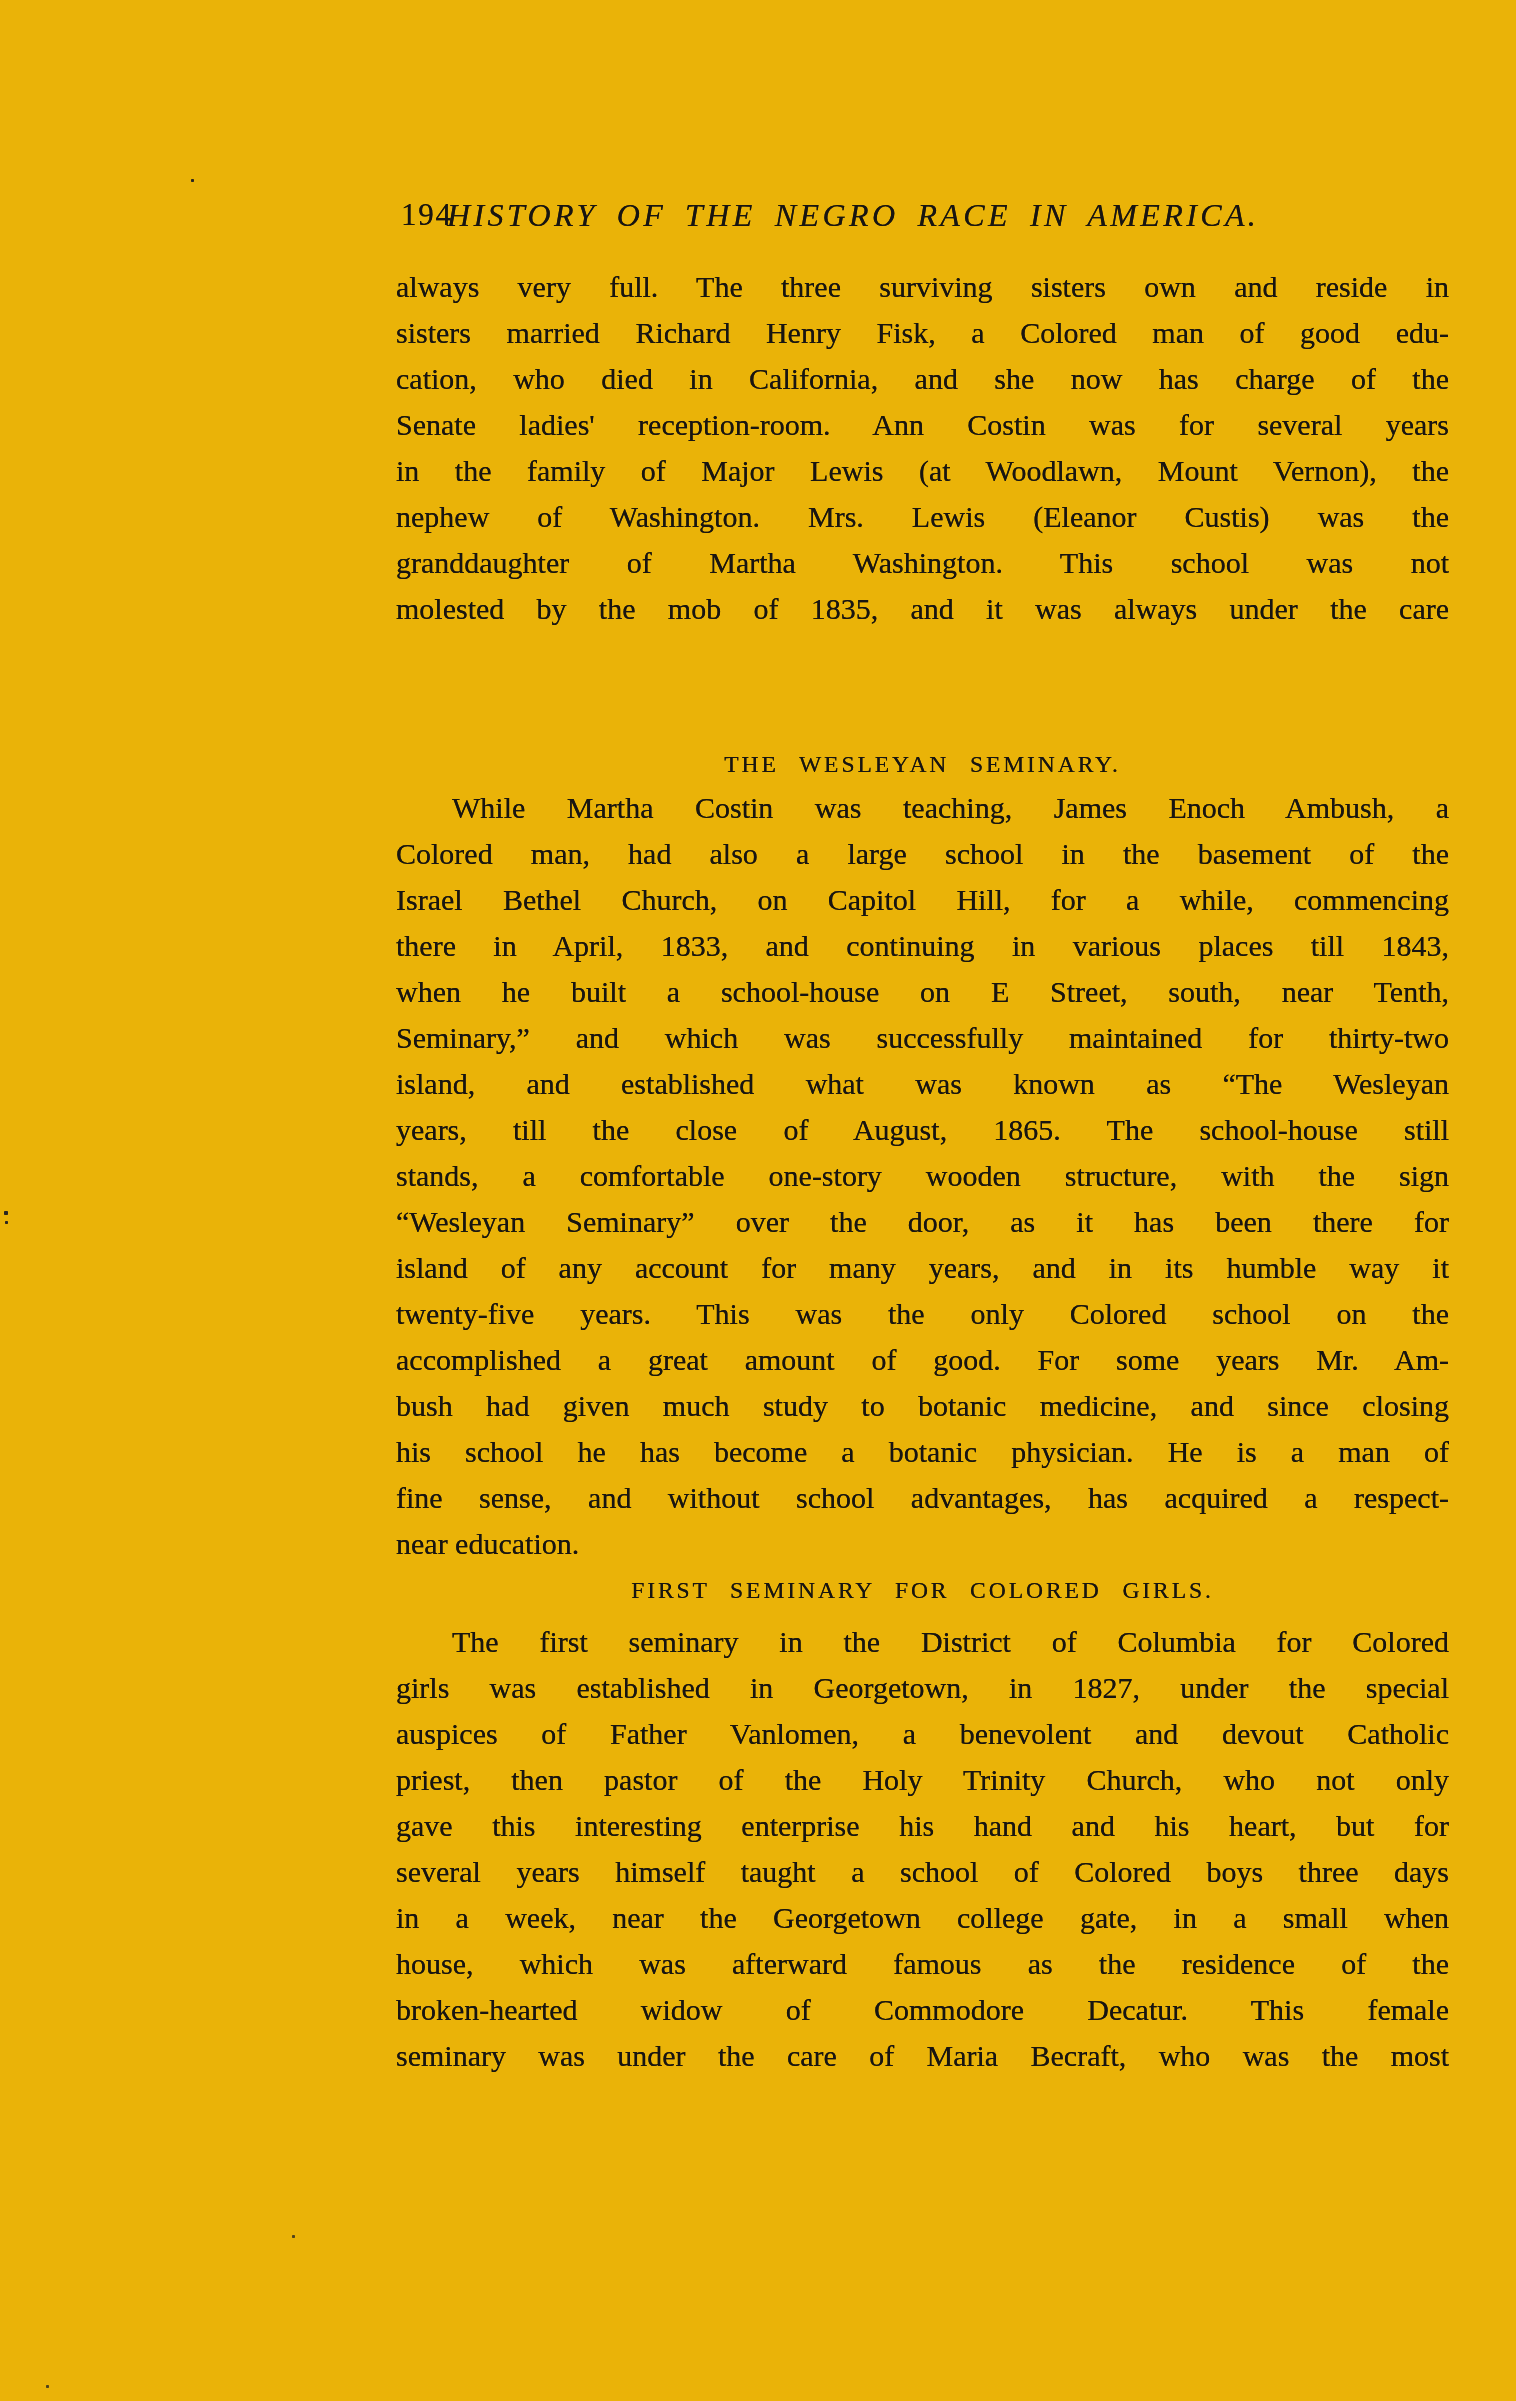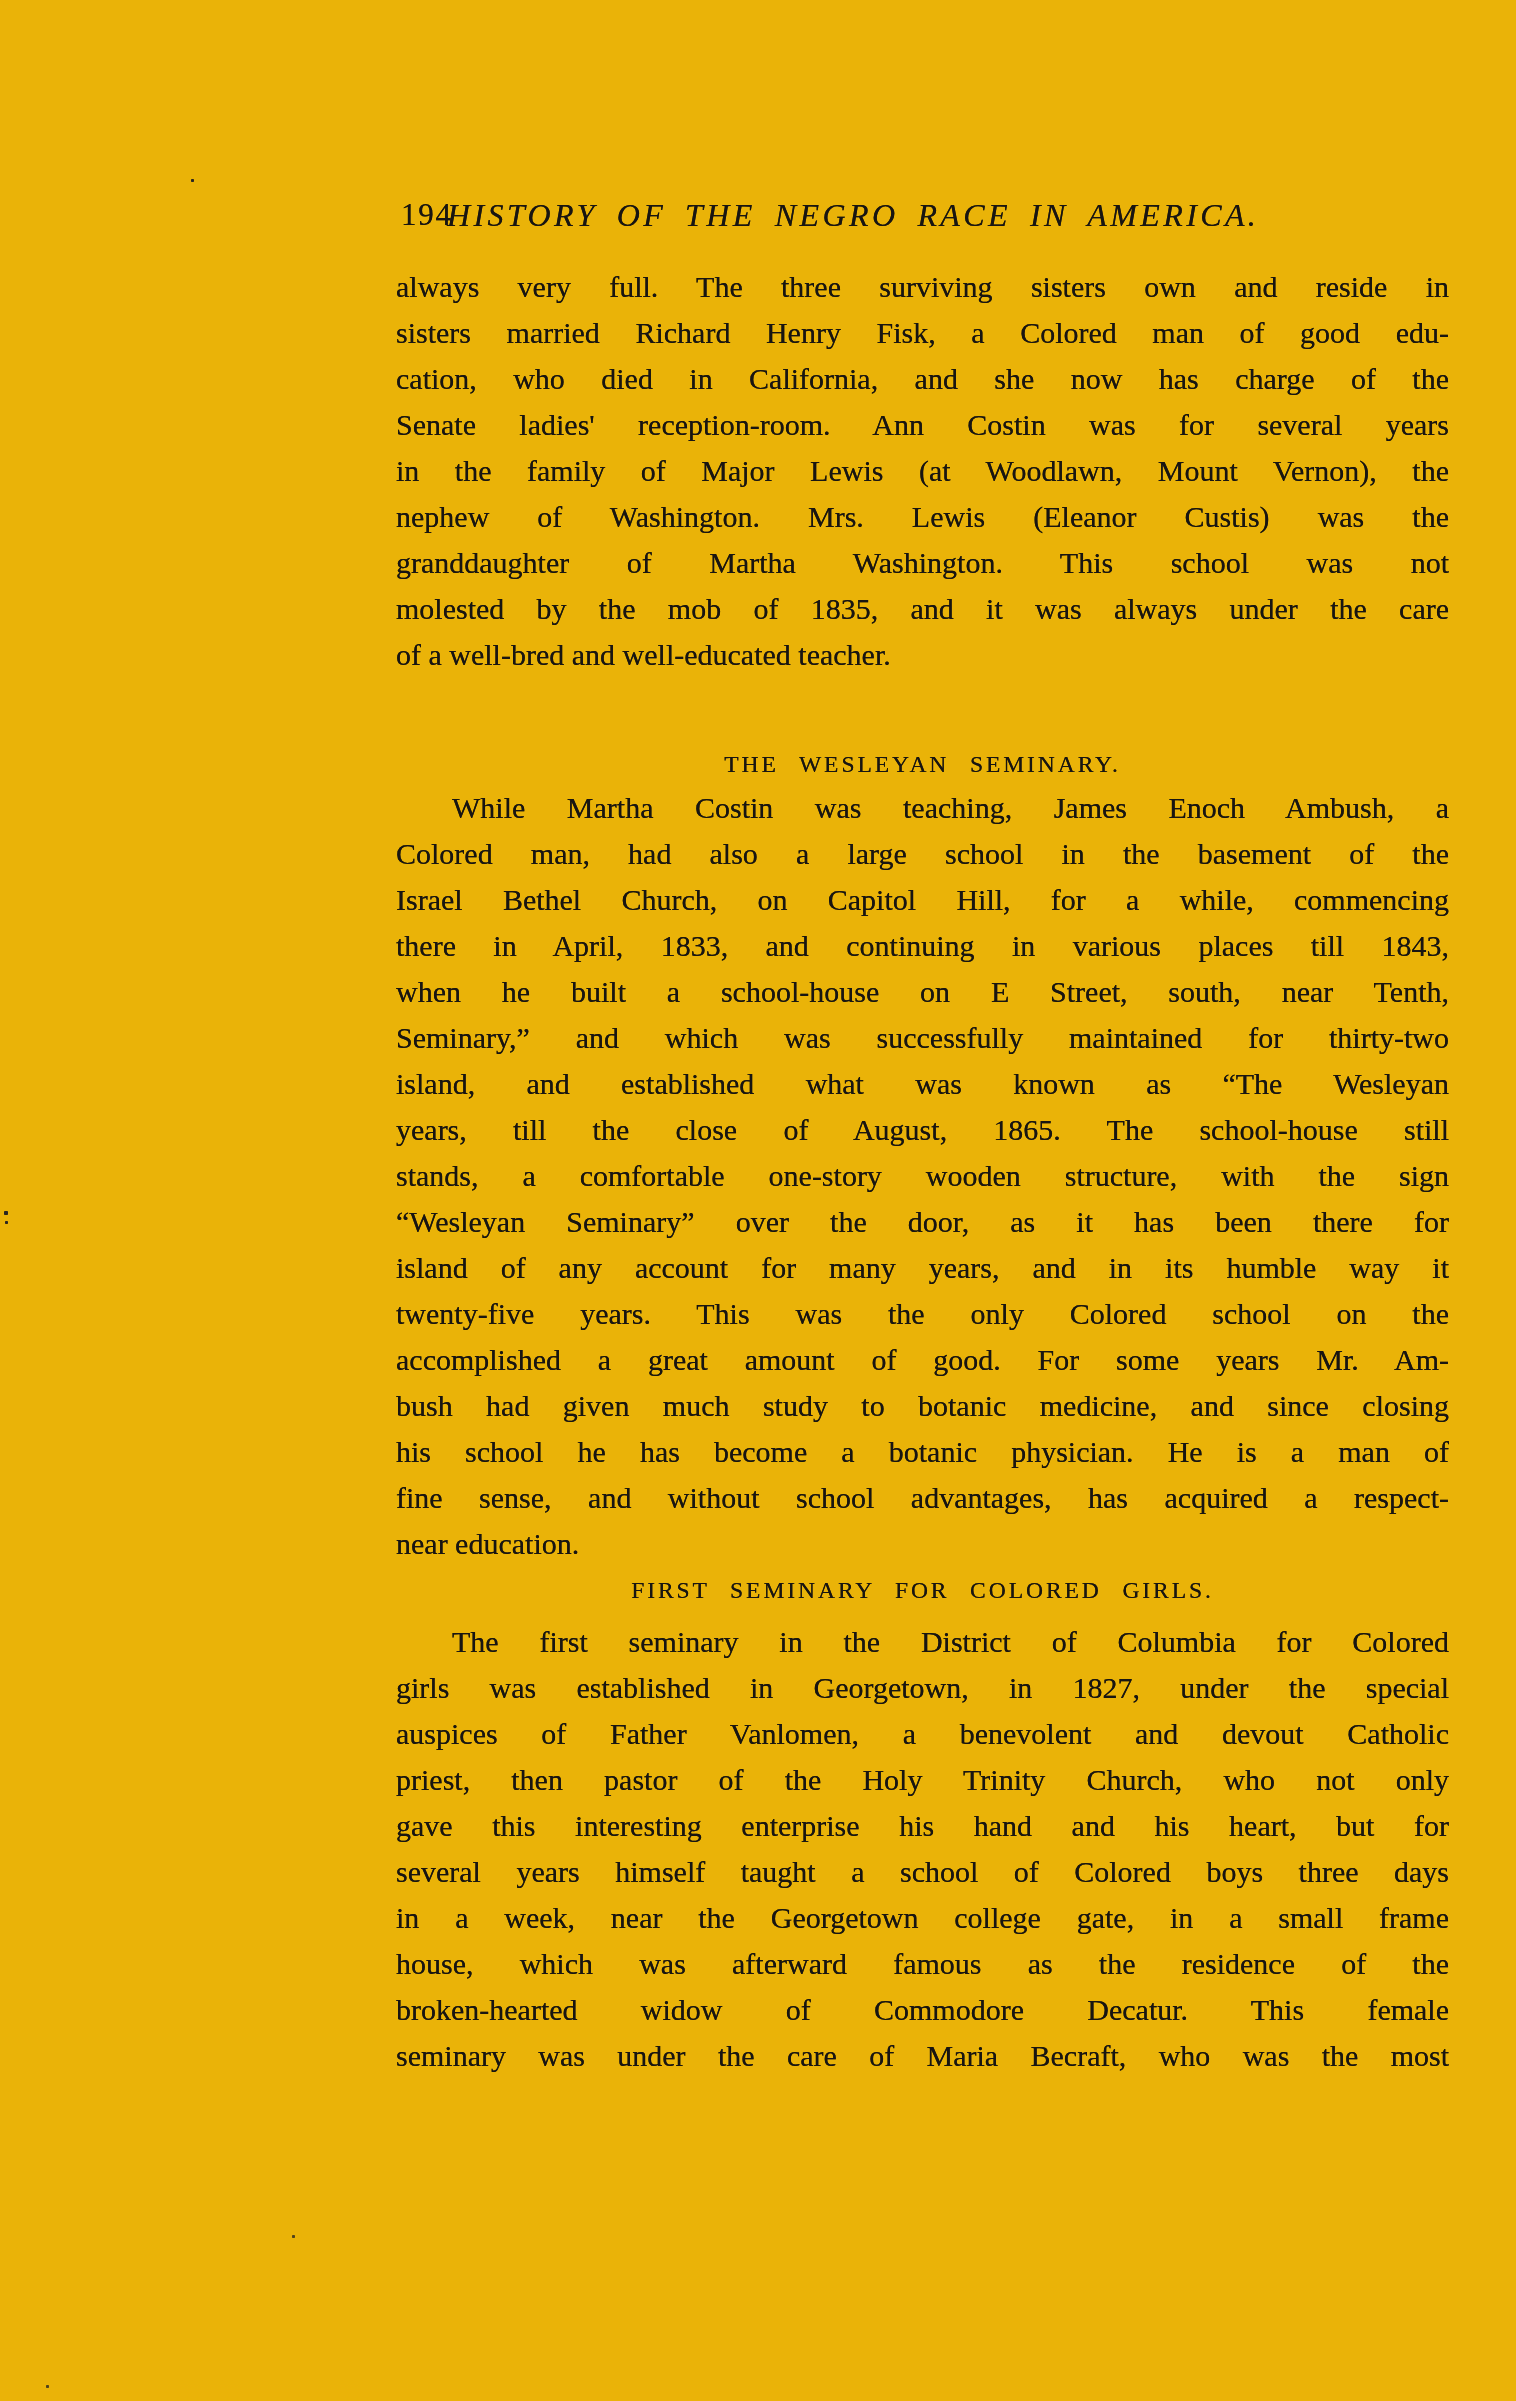--- a/index.html
+++ b/index.html
@@ -108,21 +108,20 @@
 
   <div class="para para1 ink">
     <div class="line">always very full. The three surviving sisters own and reside in</div>
     <div class="line">sisters married Richard Henry Fisk, a Colored man of good edu-</div>
     <div class="line">cation, who died in California, and she now has charge of the</div>
     <div class="line">Senate ladies' reception-room. Ann Costin was for several years</div>
     <div class="line">in the family of Major Lewis (at Woodlawn, Mount Vernon), the</div>
     <div class="line">nephew of Washington. Mrs. Lewis (Eleanor Custis) was the</div>
     <div class="line">granddaughter of Martha Washington. This school was not</div>
     <div class="line">molested by the mob of 1835, and it was always under the care</div>
-    <div class="line last">of a well-bred and well-educated teacher.</div>
   </div>
 
   <div class="section-heading heading1 ink">THE WESLEYAN SEMINARY.</div>
 
   <div class="para para2 ink">
     <div class="line indent">While Martha Costin was teaching, James Enoch Ambush, a</div>
     <div class="line">Colored man, had also a large school in the basement of the</div>
     <div class="line">Israel Bethel Church, on Capitol Hill, for a while, commencing</div>
     <div class="line">there in April, 1833, and continuing in various places till 1843,</div>
     <div class="line">when he built a school-house on E Street, south, near Tenth,</div>
@@ -142,21 +141,21 @@
 
   <div class="section-heading heading2 ink">FIRST SEMINARY FOR COLORED GIRLS.</div>
 
   <div class="para para3 ink">
     <div class="line indent">The first seminary in the District of Columbia for Colored</div>
     <div class="line">girls was established in Georgetown, in 1827, under the special</div>
     <div class="line">auspices of Father Vanlomen, a benevolent and devout Catholic</div>
     <div class="line">priest, then pastor of the Holy Trinity Church, who not only</div>
     <div class="line">gave this interesting enterprise his hand and his heart, but for</div>
     <div class="line">several years himself taught a school of Colored boys three days</div>
-    <div class="line">in a week, near the Georgetown college gate, in a small frame</div>
+    <div class="line">in a week, near the Georgetown college gate, in a small when</div>
     <div class="line">house, which was afterward famous as the residence of the</div>
     <div class="line">broken-hearted widow of Commodore Decatur. This female</div>
     <div class="line">seminary was under the care of Maria Becraft, who was the most</div>
   </div>
 
   <div class="speck s1"></div>
   <div class="speck s2"></div>
   <div class="speck s3"></div>
   <div class="speck s4"></div>
   <div class="speck s5"></div>

